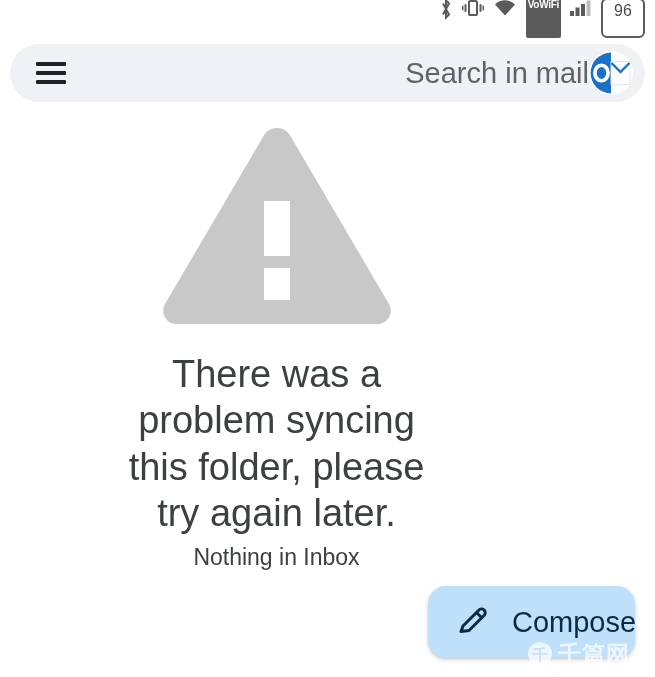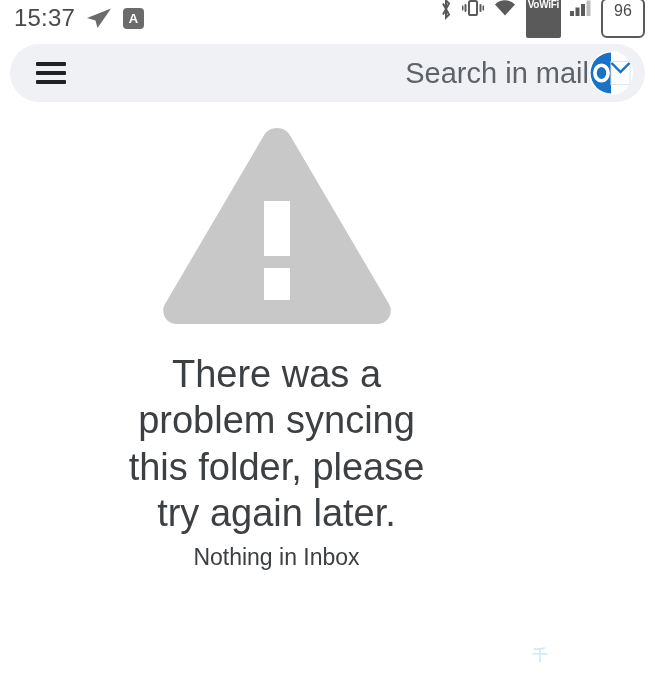--- a/index.html
+++ b/index.html
@@ -167,31 +167,20 @@
     letter-spacing:1px; line-height:1;
     font-family:"DejaVu Sans", sans-serif;
   }
 </style>
 </head>
 <body>
 
 <div class="phone">
 
   <div class="statusbar">
-    <div class="sb-left">
-      <span class="sb-time">15:37</span>
-
-      <svg class="ico" width="26" height="22" viewBox="0 0 26 22">
-        <path d="M1 11 L25 1.5 L11.5 21 L9.5 13.5 Z" fill="#6b6b6b"></path>
-      </svg>
-
-      <span class="ime-badge">
-        <span>A</span>
-      </span>
-    </div>
 
     <div class="sb-right">
       <svg class="ico" width="14" height="22" viewBox="0 0 14 22">
         <path d="M4 5.5 L10 16.5 L7 19.5 L7 2.5 L10 5.5 L4 16.5" fill="none" stroke="#5a5a5a" stroke-width="2"></path>
       </svg>
 
       <svg class="ico" width="22" height="20" viewBox="0 0 22 20">
         <rect x="7" y="3" width="8" height="14" rx="1.6" fill="none" stroke="#5a5a5a" stroke-width="2"></rect>
         <path d="M3.5 7 L3.5 13 M0.5 8.5 L0.5 11.5 M18.5 7 L18.5 13 M21.5 8.5 L21.5 11.5" stroke="#5a5a5a" stroke-width="2" stroke-linecap="round"></path>
       </svg>
@@ -248,19 +237,26 @@
                  C109 13 114 10 120 10 Z" fill="#c8c8c8"></path>
         <rect x="107" y="83" width="26" height="55" fill="#ffffff"></rect>
         <rect x="107" y="150" width="26" height="32" fill="#ffffff"></rect>
       </svg>
     </div>
 
     <div class="empty-title">There was a problem syncing this folder, please try again later.</div>
     <div class="empty-sub">Nothing in Inbox</div>
   </div>
 
+  <div class="fab">
+    <svg class="fab-pencil" viewBox="0 0 34 34">
+      <path d="M5 26.5 L7 21 L22.5 5.5 A3.5 3.5 0 0 1 28.5 10 L13 25.5 Z" fill="none" stroke="#0d2a43" stroke-width="3" stroke-linejoin="round"></path>
+      <path d="M20.5 7.5 L26.5 13.5" stroke="#0d2a43" stroke-width="3"></path>
+    </svg>
+    <span class="fab-label">Compose</span>
+  </div>
 
   <div class="watermark">
     <span class="wm-logo">千</span>
     <span class="wm-text">千篇网</span>
   </div>
 
 </div>
 
 </body></html>

